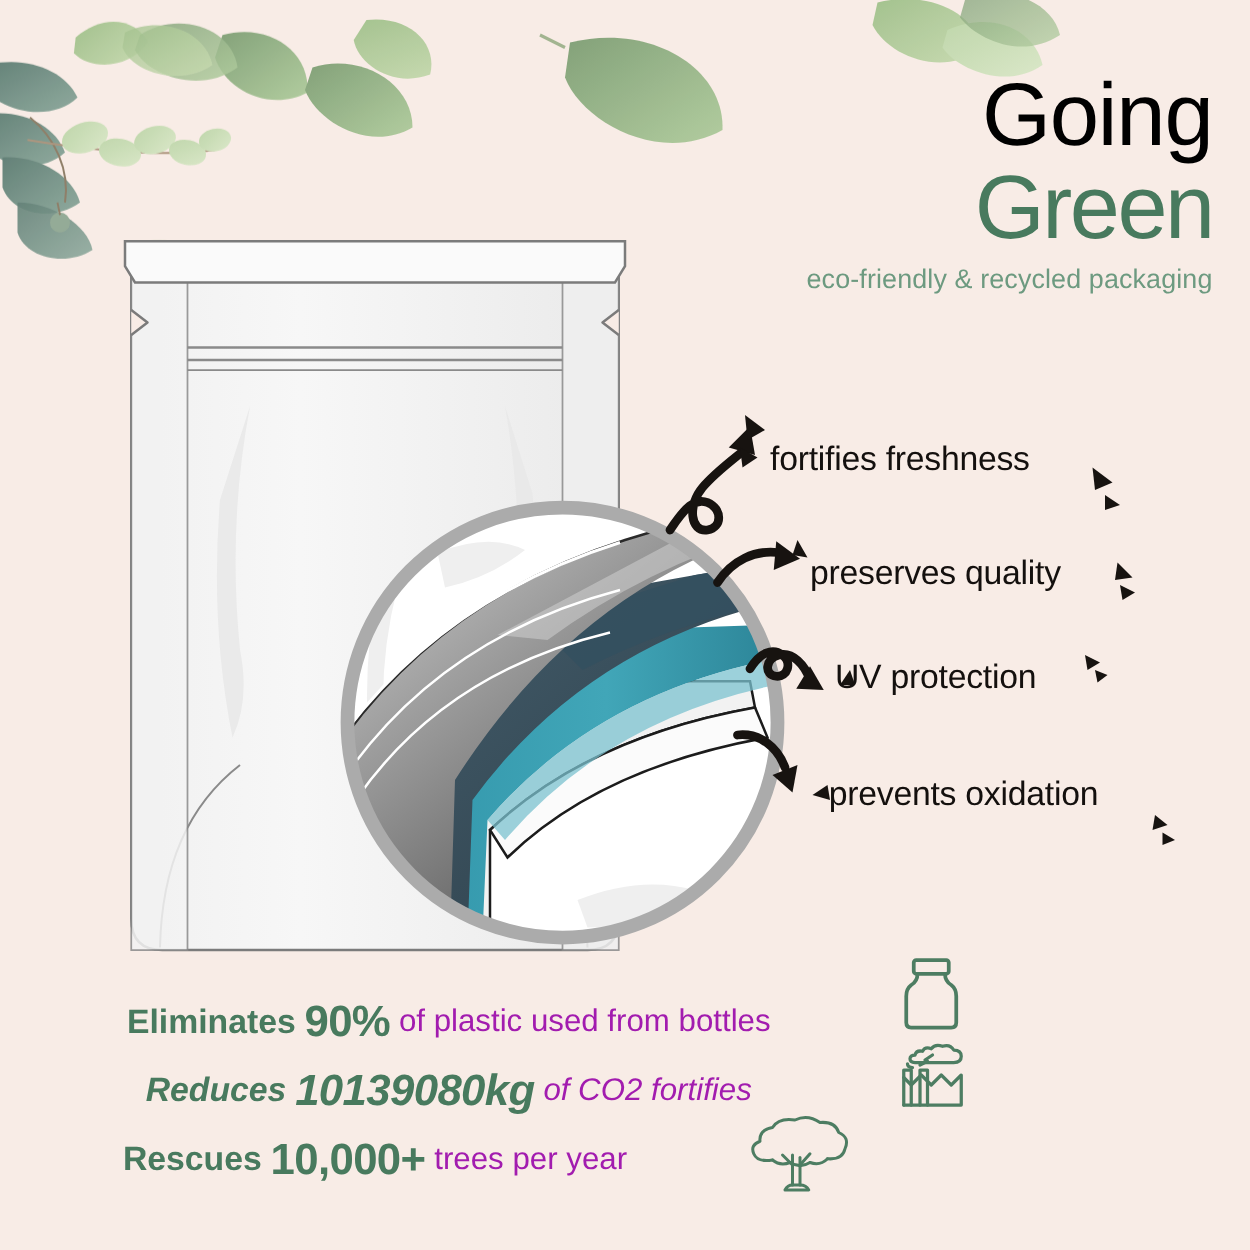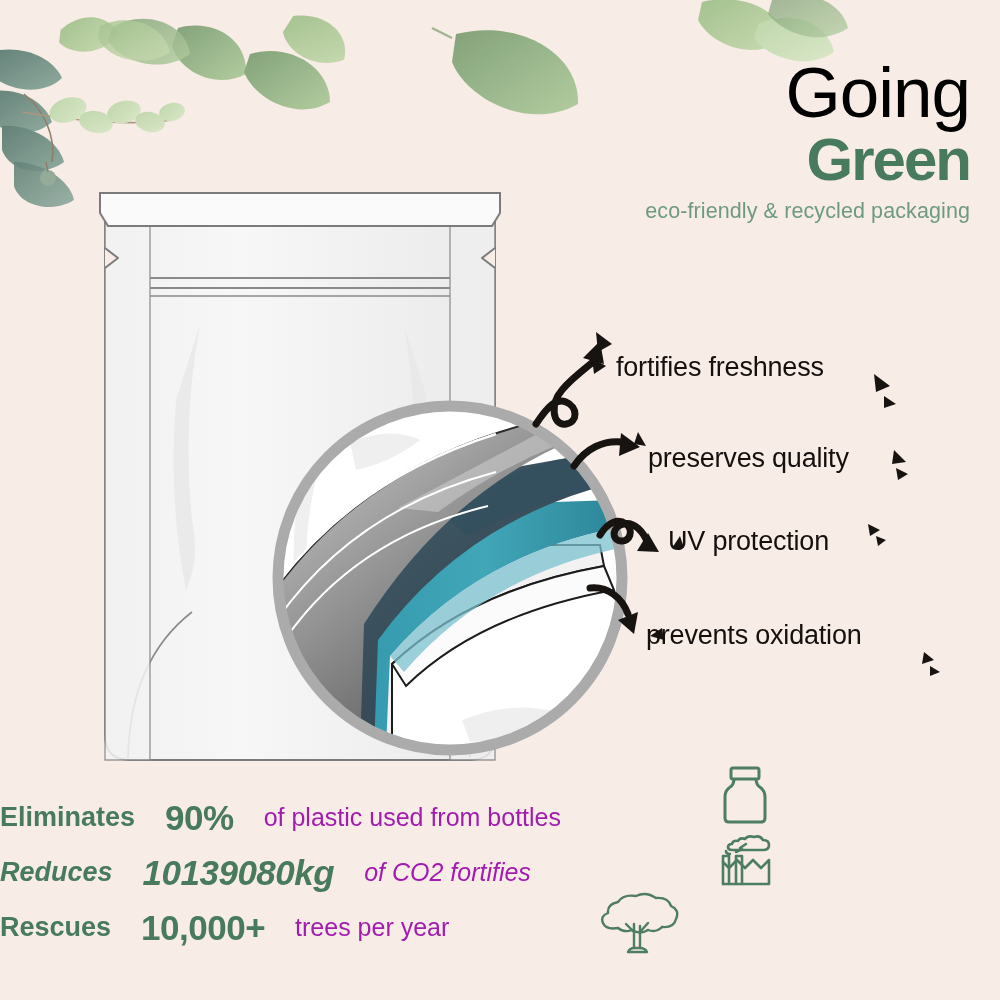--- a/index.html
+++ b/index.html
@@ -12,42 +12,42 @@
   #stage{position:absolute;inset:0;width:1000px;height:1000px;}
   .layer{position:absolute;top:0;left:0;width:1000px;height:1000px;}
 
   
   #title-block{position:absolute;left:570px;top:58px;width:400px;text-align:right;}
   #title-line1{
     font-size:71px;line-height:0.98;color:#000000;font-weight:400;
     letter-spacing:-1px;
   }
   #title-line2{
-    font-size:60px;line-height:1.0;color:#487a5e;font-weight:bold;
+    font-size:72px;line-height:1.0;color:#487a5e;font-weight:normal;
     letter-spacing:-2px;margin-top:2px;
   }
   #title-sub{
     font-size:21.5px;color:#6d9a80;margin-top:9px;letter-spacing:0.1px;text-align:right;
   }
 
   
   .feat-label{
     position:absolute;font-size:27px;color:#14100e;white-space:nowrap;
     letter-spacing:-0.2px;
   }
   #feat-0{left:616px;top:352px;}
   #feat-1{left:648px;top:443px;}
   #feat-2{left:668px;top:526px;}
-  #feat-3{left:646px;top:620px;}
+  #feat-3{left:663px;top:620px;}
 
   
   #stats{position:absolute;left:0px;top:790px;width:730px;}
   .stat-row{
-    height:55px;display:flex;align-items:center;justify-content:flex-start;
-    padding-right:0px;white-space:nowrap;gap:23px;
+    height:55px;display:flex;align-items:center;justify-content:center;
+    padding-right:0px;white-space:nowrap;
   }
   .stat-lead{font-size:27px;font-weight:bold;color:#487a5e;}
   .stat-value{font-size:35px;font-weight:bold;color:#487a5e;margin:0 7px;letter-spacing:-0.5px;}
   .stat-tail{font-size:25px;color:#a21caf;font-weight:400;}
   #stat-row-0{padding-right:12px;}
   #stat-row-1{padding-right:12px;font-style:italic;}
   #stat-row-2{padding-right:130px;}
 
   .stat-icon{position:absolute;}
   #icon-jar{left:718px;top:764px;}

